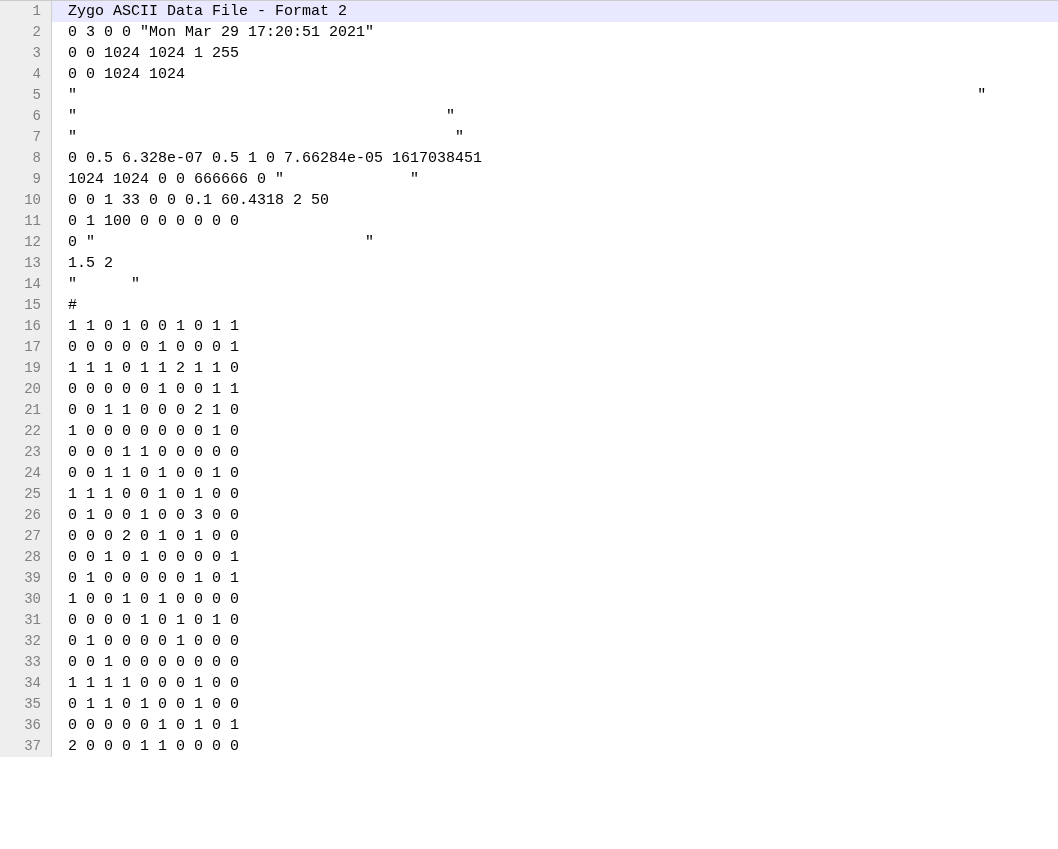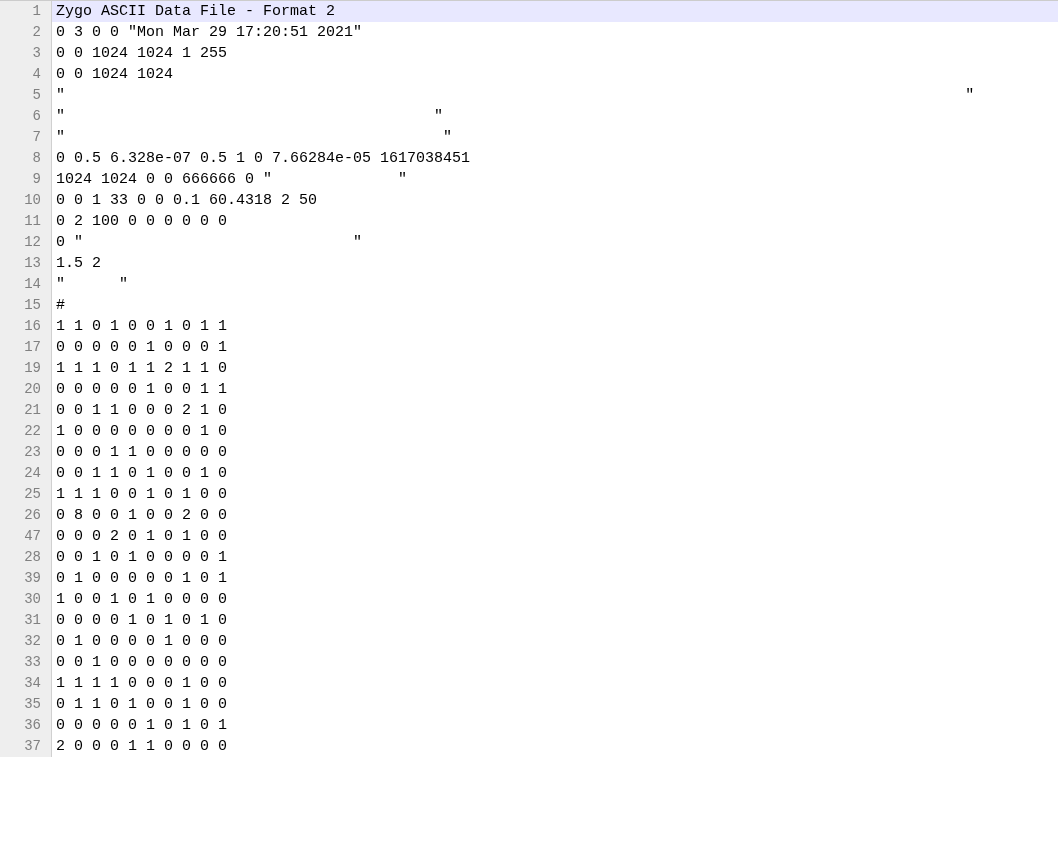--- a/index.html
+++ b/index.html
@@ -30,21 +30,21 @@
       background: #eeeeee;
       color: #808080;
       text-align: right;
       padding-right: 10px;
       border-right: 1px solid #d0d0d0;
       user-select: none;
       font-size: 14px;
       line-height: 21px;
     }
     .code-line {
-      padding-left: 4px;
+      padding-left: 16px;
       white-space: pre;
       flex: 1;
       line-height: 21px;
     }
     .editor-row:first-child .code-line {
       background: #e8e8ff;
     }
     .border-top {
       border-top: 1px solid #cccccc;
     }
@@ -88,21 +88,21 @@
     <div class="editor-row">
       <div class="gutter">9</div>
       <div class="code-line">1024 1024 0 0 666666 0 "              "</div>
     </div>
     <div class="editor-row">
       <div class="gutter">10</div>
       <div class="code-line">0 0 1 33 0 0 0.1 60.4318 2 50</div>
     </div>
     <div class="editor-row">
       <div class="gutter">11</div>
-      <div class="code-line">0 2 100 0 0 0 0 0 0</div>
+      <div class="code-line">0 1 100 0 0 0 0 0 0</div>
     </div>
     <div class="editor-row">
       <div class="gutter">12</div>
       <div class="code-line">0 "                              "</div>
     </div>
     <div class="editor-row">
       <div class="gutter">13</div>
       <div class="code-line">1.5 2</div>
     </div>
     <div class="editor-row">
@@ -144,24 +144,24 @@
     <div class="editor-row">
       <div class="gutter">24</div>
       <div class="code-line">0 0 1 1 0 1 0 0 1 0</div>
     </div>
     <div class="editor-row">
       <div class="gutter">25</div>
       <div class="code-line">1 1 1 0 0 1 0 1 0 0</div>
     </div>
     <div class="editor-row">
       <div class="gutter">26</div>
-      <div class="code-line">0 8 0 0 1 0 0 2 0 0</div>
-    </div>
-    <div class="editor-row">
-      <div class="gutter">47</div>
+      <div class="code-line">0 1 0 0 1 0 0 3 0 0</div>
+    </div>
+    <div class="editor-row">
+      <div class="gutter">27</div>
       <div class="code-line">0 0 0 2 0 1 0 1 0 0</div>
     </div>
     <div class="editor-row">
       <div class="gutter">28</div>
       <div class="code-line">0 0 1 0 1 0 0 0 0 1</div>
     </div>
     <div class="editor-row">
       <div class="gutter">39</div>
       <div class="code-line">0 1 0 0 0 0 0 1 0 1</div>
     </div>

